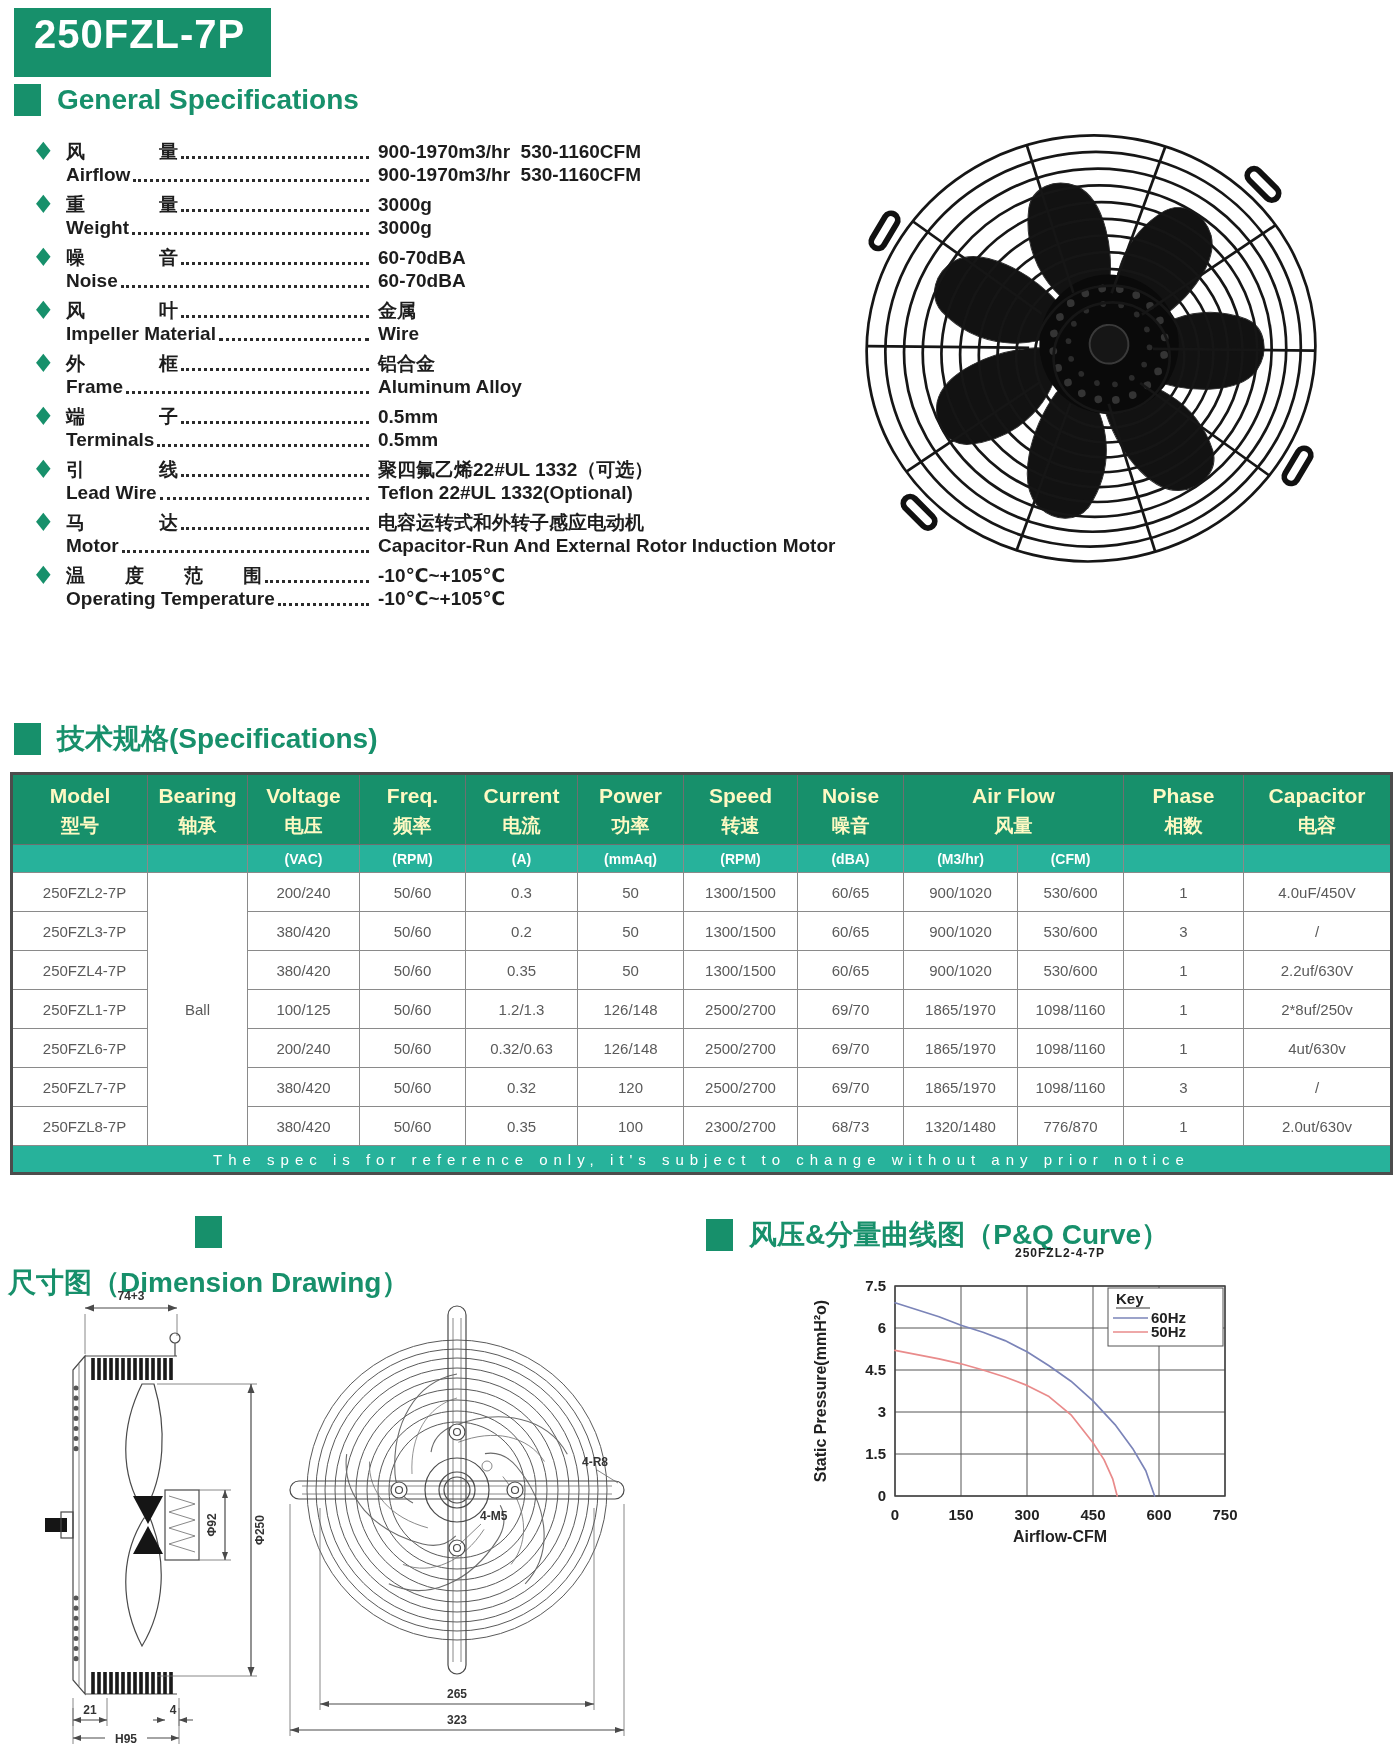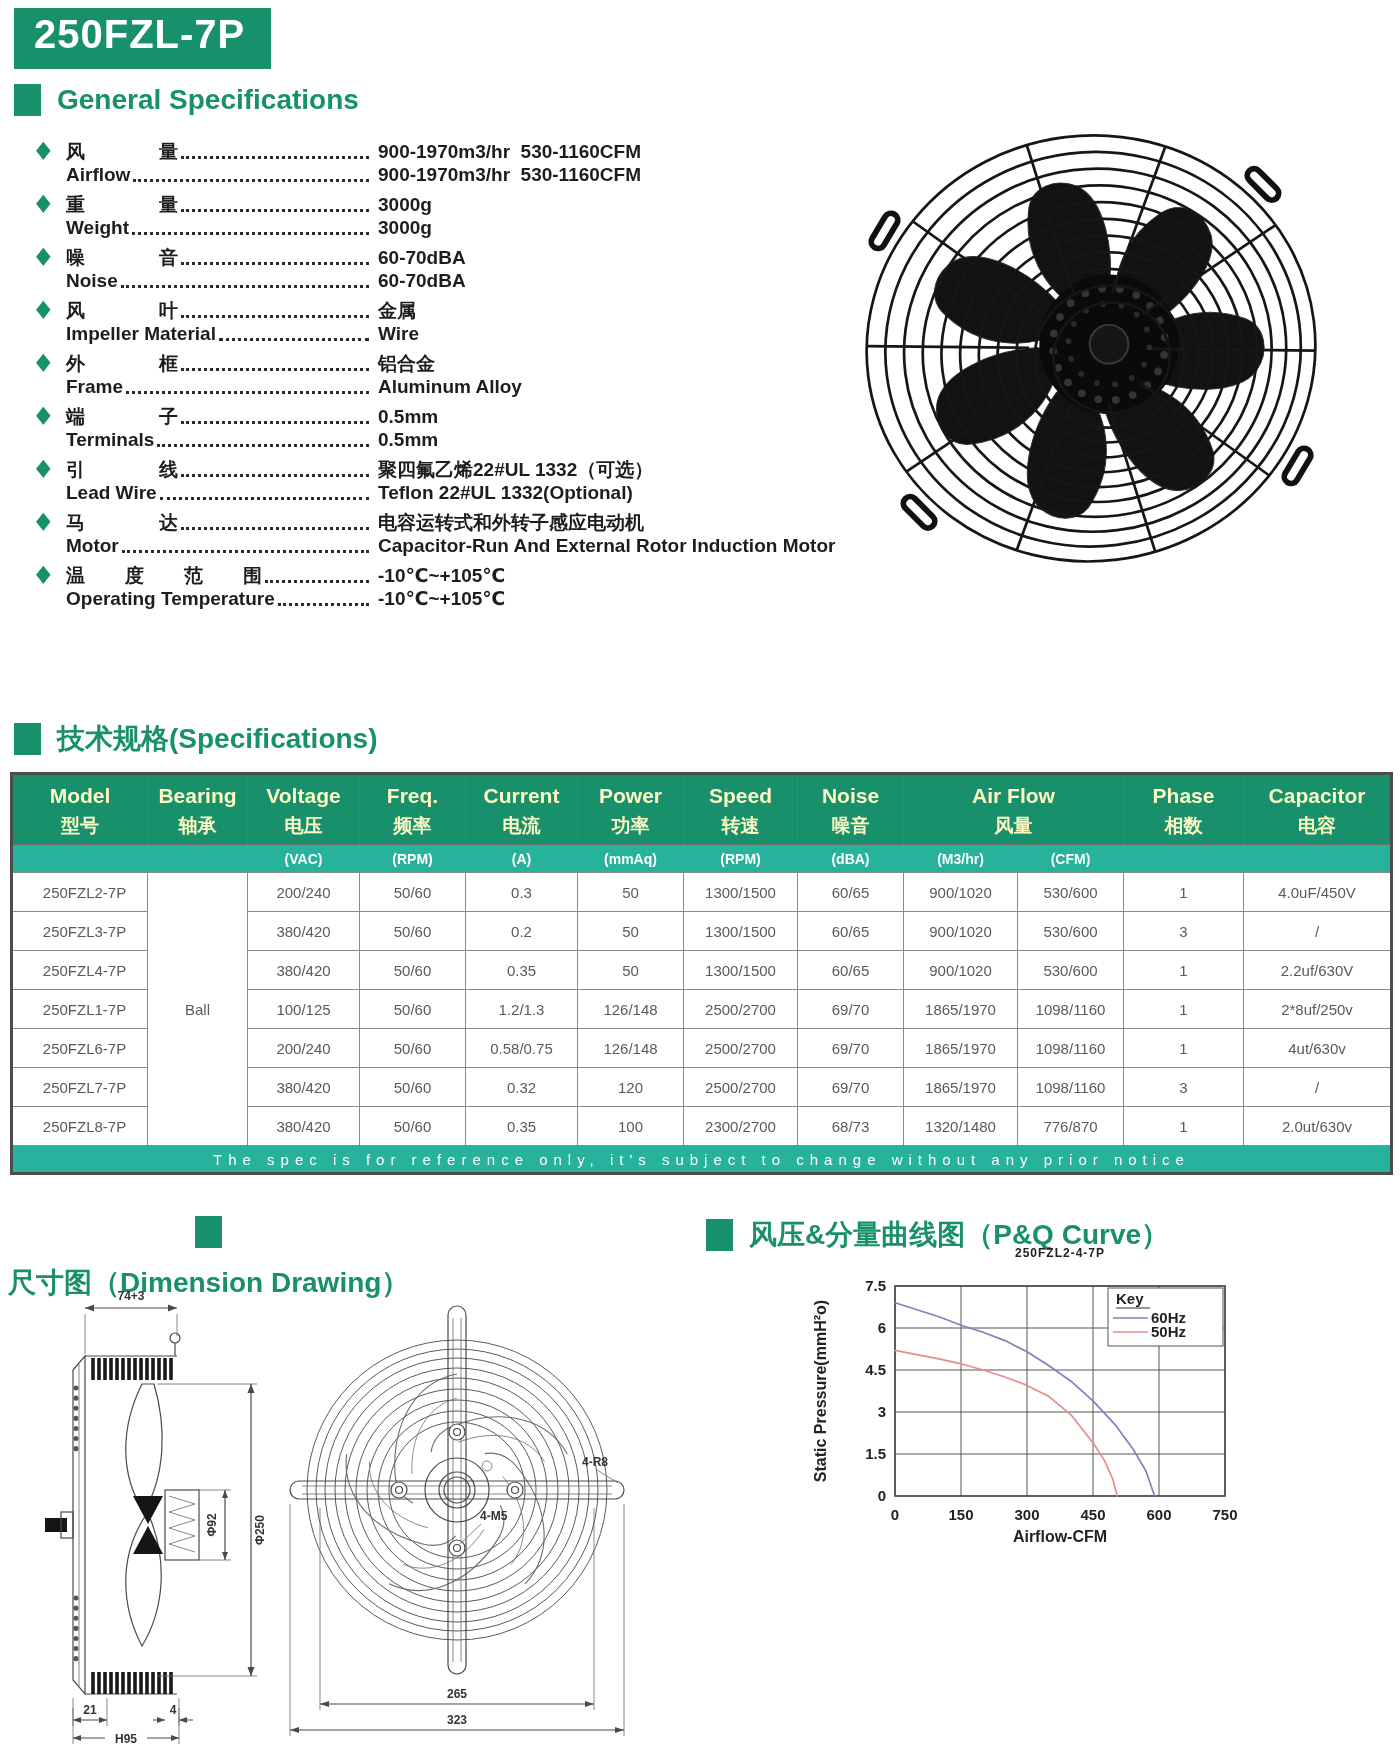--- a/index.html
+++ b/index.html
@@ -8,21 +8,21 @@
     --ink:#1d1d1d;
   }
   html,body{margin:0;padding:0;}
   body{
     width:1400px;height:1750px;position:relative;background:#fff;
     font-family:"Liberation Sans","DejaVu Sans",sans-serif;color:var(--ink);
     overflow:hidden;
   }
   .badge{
     position:absolute;left:14px;top:8px;background:var(--green);color:#fff;
-    font-size:40px;font-weight:bold;padding:4px 26px 12px 20px;letter-spacing:1px;
+    font-size:40px;font-weight:bold;padding:4px 26px 20px 20px;letter-spacing:1px;
   }
   .sec-head{position:absolute;display:flex;align-items:center;gap:16px;color:var(--green);font-weight:bold;}
   .sec-head .sq{width:27px;height:32px;background:var(--green);flex:none;}
   .sec-head h2{margin:0;font-size:28px;white-space:nowrap;}
   #gs-head{left:14px;top:84px;}
   #table-head{left:14px;top:720px;}
   #dim-head{left:8px;top:1216px;flex-direction:column;}
   #pq-head{left:706px;top:1216px;}
 
   
@@ -452,21 +452,21 @@
         <td>69/70</td>
         <td>1865/1970</td>
         <td>1098/1160</td>
         <td>1</td>
         <td>2*8uf/250v</td>
       </tr>
       <tr>
         <td class="model">250FZL6-7P</td>
         <td>200/240</td>
         <td>50/60</td>
-        <td>0.58/0.75</td>
+        <td>0.32/0.63</td>
         <td>126/148</td>
         <td>2500/2700</td>
         <td>69/70</td>
         <td>1865/1970</td>
         <td>1098/1160</td>
         <td>1</td>
         <td>4ut/630v</td>
       </tr>
       <tr>
         <td class="model">250FZL7-7P</td>

